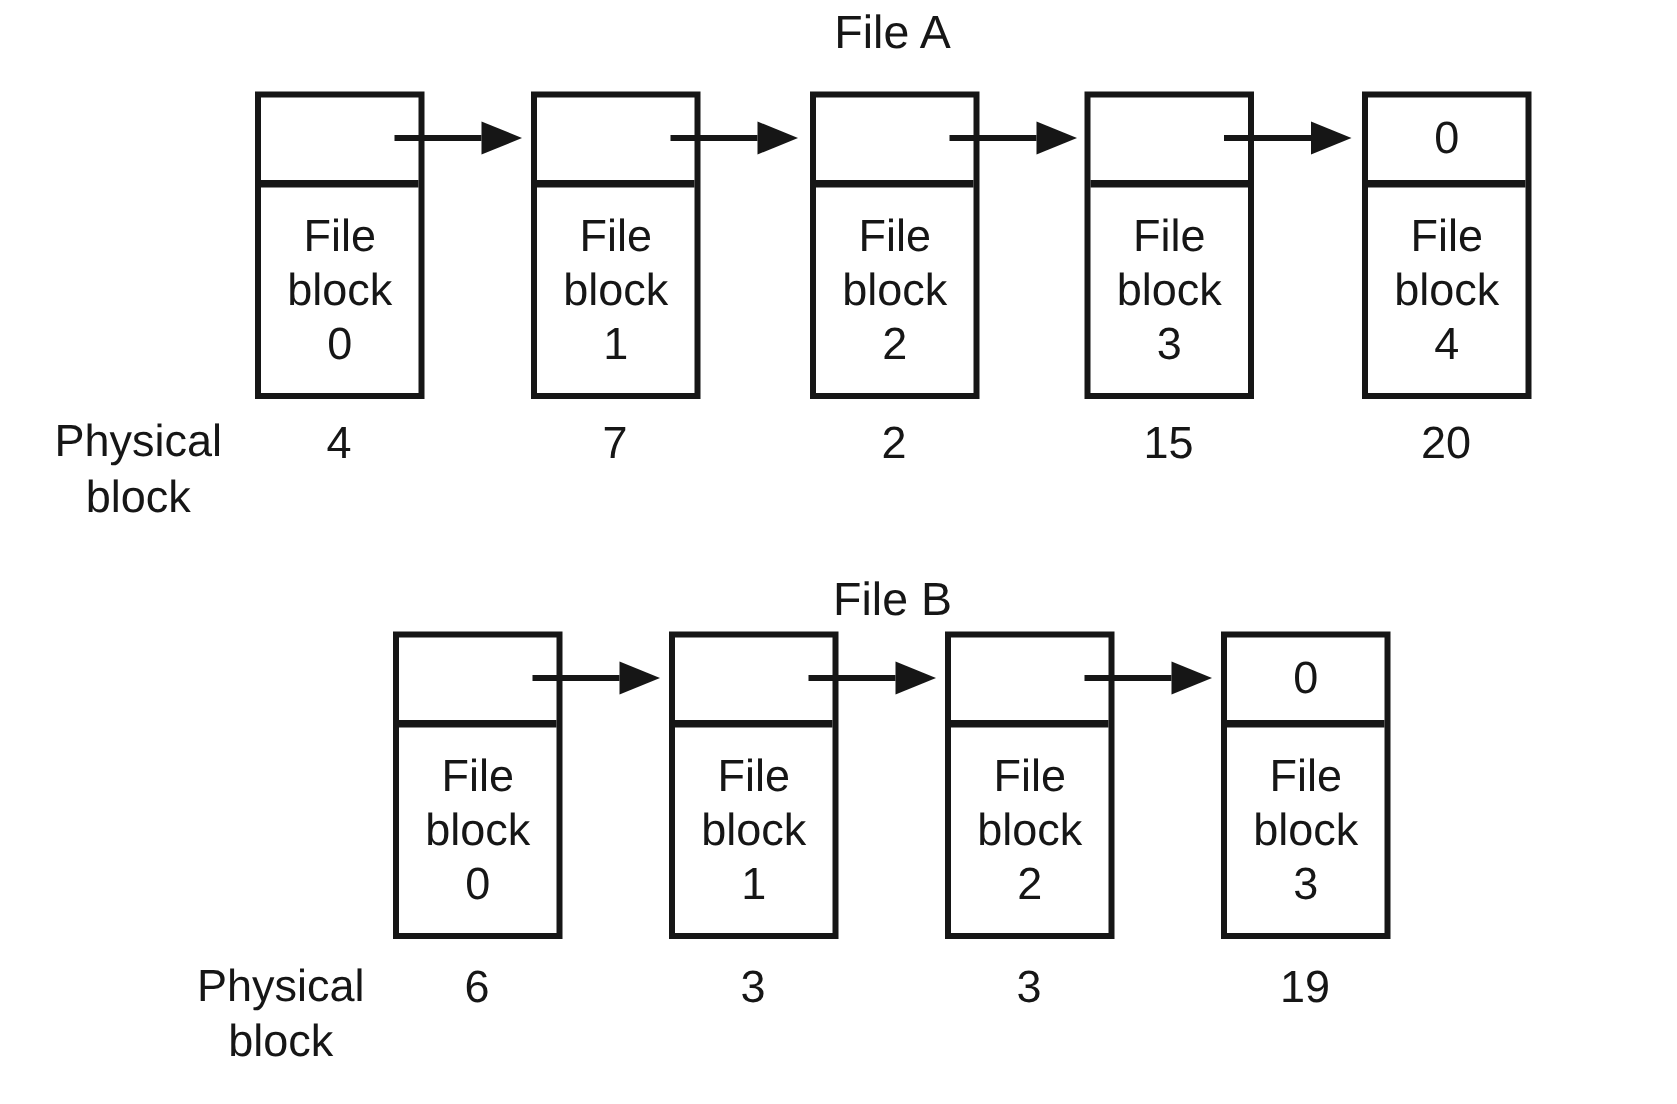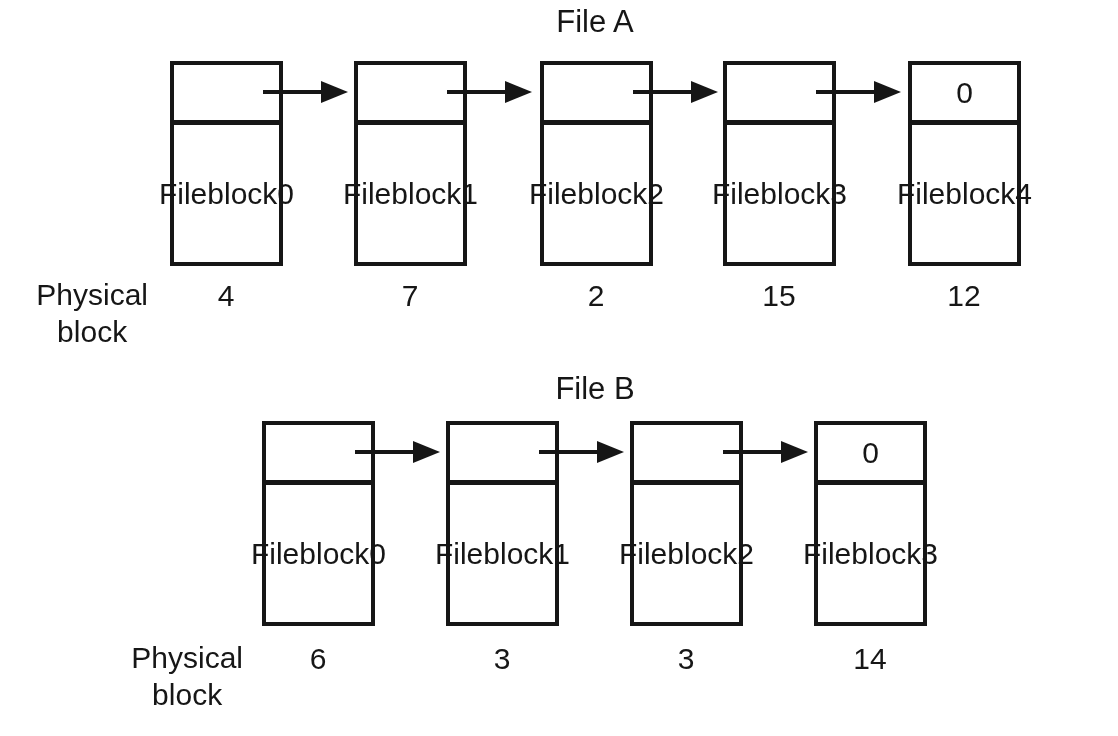--- a/index.html
+++ b/index.html
@@ -17,21 +17,21 @@
     position:absolute;width:113px;height:205px;box-sizing:border-box;
     border:4px solid var(--ink,#161616);background:#ffffff;
     display:flex;flex-direction:column;
   }
   .ptr{
     flex:0 0 55px;height:55px;border-bottom:5px solid var(--ink,#161616);
     display:flex;align-items:center;justify-content:center;
     font-size:30px;line-height:1;
   }
   .body{
-    flex:1 1 auto;display:flex;
+    flex:1 1 auto;display:flex;flex-direction:column;
     align-items:center;justify-content:center;
     font-size:30px;line-height:36px;text-align:center;
   }
   .ln{display:block;}
   .arrow{position:absolute;width:58px;height:4px;background:var(--ink,#161616);}
   .arrow::after{
     content:"";position:absolute;left:58px;top:50%;transform:translateY(-50%);
     width:0;height:0;
     border-left:27px solid var(--ink,#161616);
     border-top:11px solid transparent;border-bottom:11px solid transparent;
@@ -93,23 +93,23 @@
   <div class="arrow" style="left:816px;top:90px"></div>
 
   <div class="plabel" style="right:970px;top:276px">
     <div>Physical</div>
     <div>block</div>
   </div>
   <div class="pnum" style="left:226px;top:281px">4</div>
   <div class="pnum" style="left:410px;top:281px">7</div>
   <div class="pnum" style="left:596px;top:281px">2</div>
   <div class="pnum" style="left:779px;top:281px">15</div>
-  <div class="pnum" style="left:964px;top:281px">12</div>
+  <div class="pnum" style="left:964px;top:281px">20</div>
 
-  <div class="title" style="left:595px;top:373px">File B</div>
+  <div class="title" style="left:595px;top:384px">File B</div>
 
   <div class="box" style="left:262px;top:421px">
     <div class="ptr"></div>
     <div class="body">
       <span class="ln">File</span>
       <span class="ln">block</span>
       <span class="ln">0</span>
     </div>
   </div>
   <div class="box" style="left:446px;top:421px">
@@ -141,15 +141,15 @@
   <div class="arrow" style="left:539px;top:450px"></div>
   <div class="arrow" style="left:723px;top:450px"></div>
 
   <div class="plabel" style="right:875px;top:639px">
     <div>Physical</div>
     <div>block</div>
   </div>
   <div class="pnum" style="left:318px;top:644px">6</div>
   <div class="pnum" style="left:502px;top:644px">3</div>
   <div class="pnum" style="left:686px;top:644px">3</div>
-  <div class="pnum" style="left:870px;top:644px">14</div>
+  <div class="pnum" style="left:870px;top:644px">19</div>
 
 </div>
 
 </body></html>

